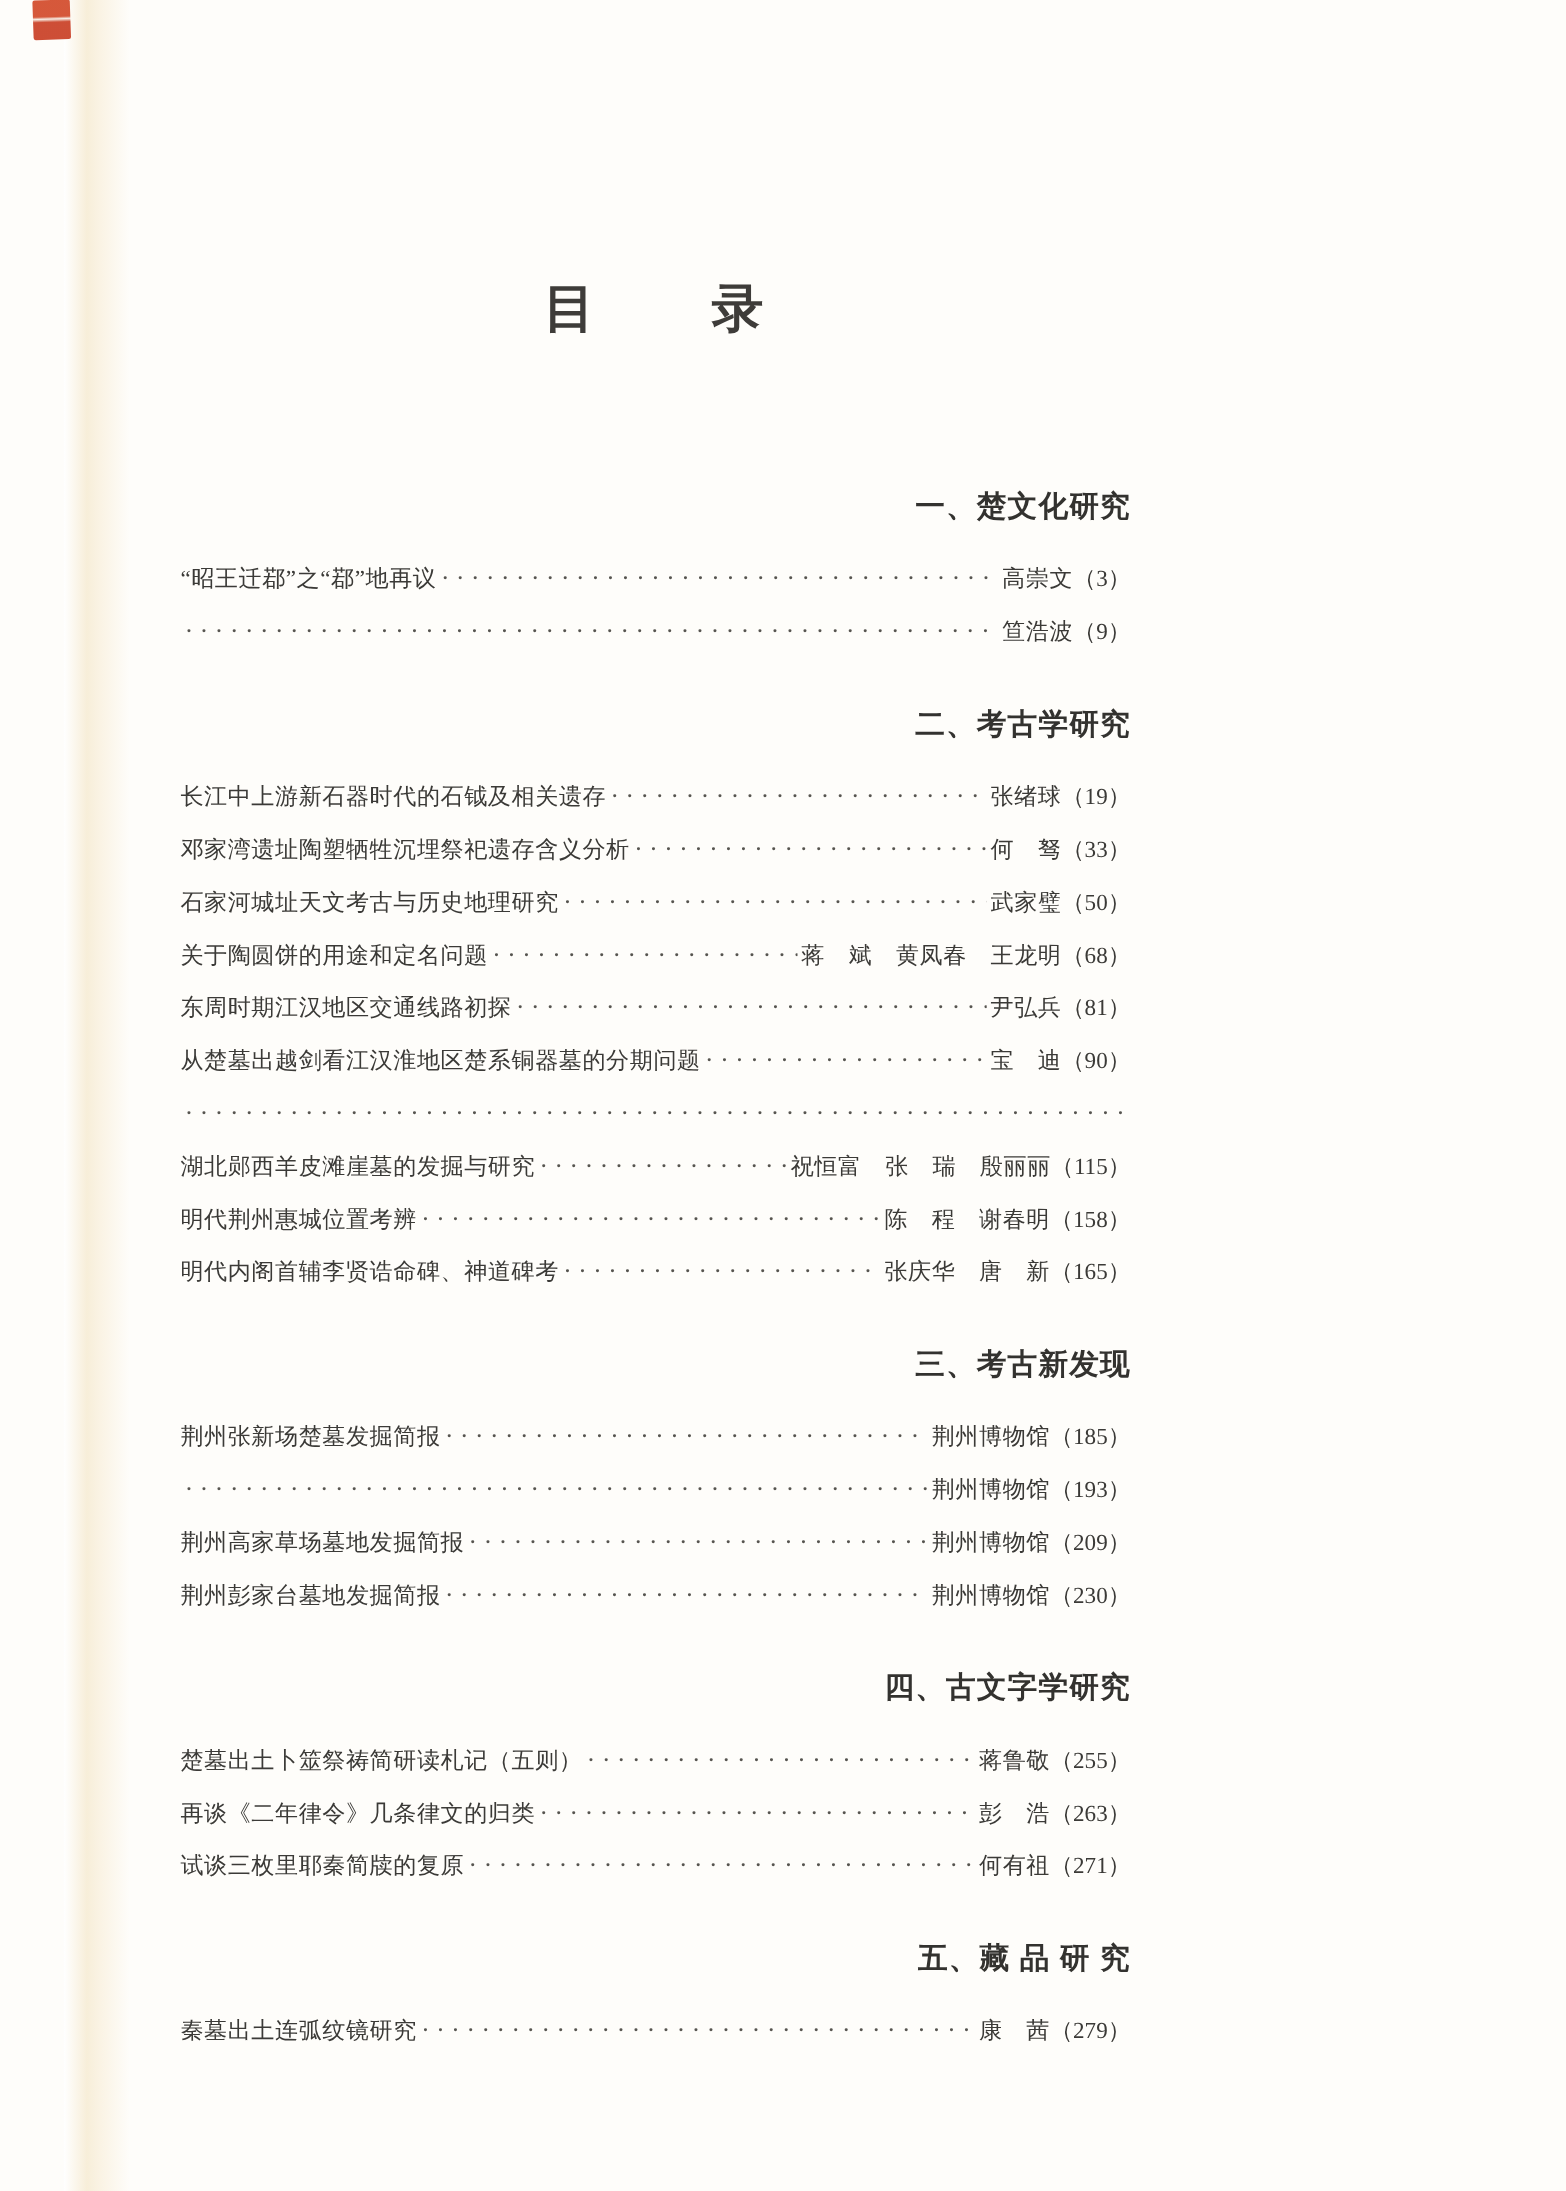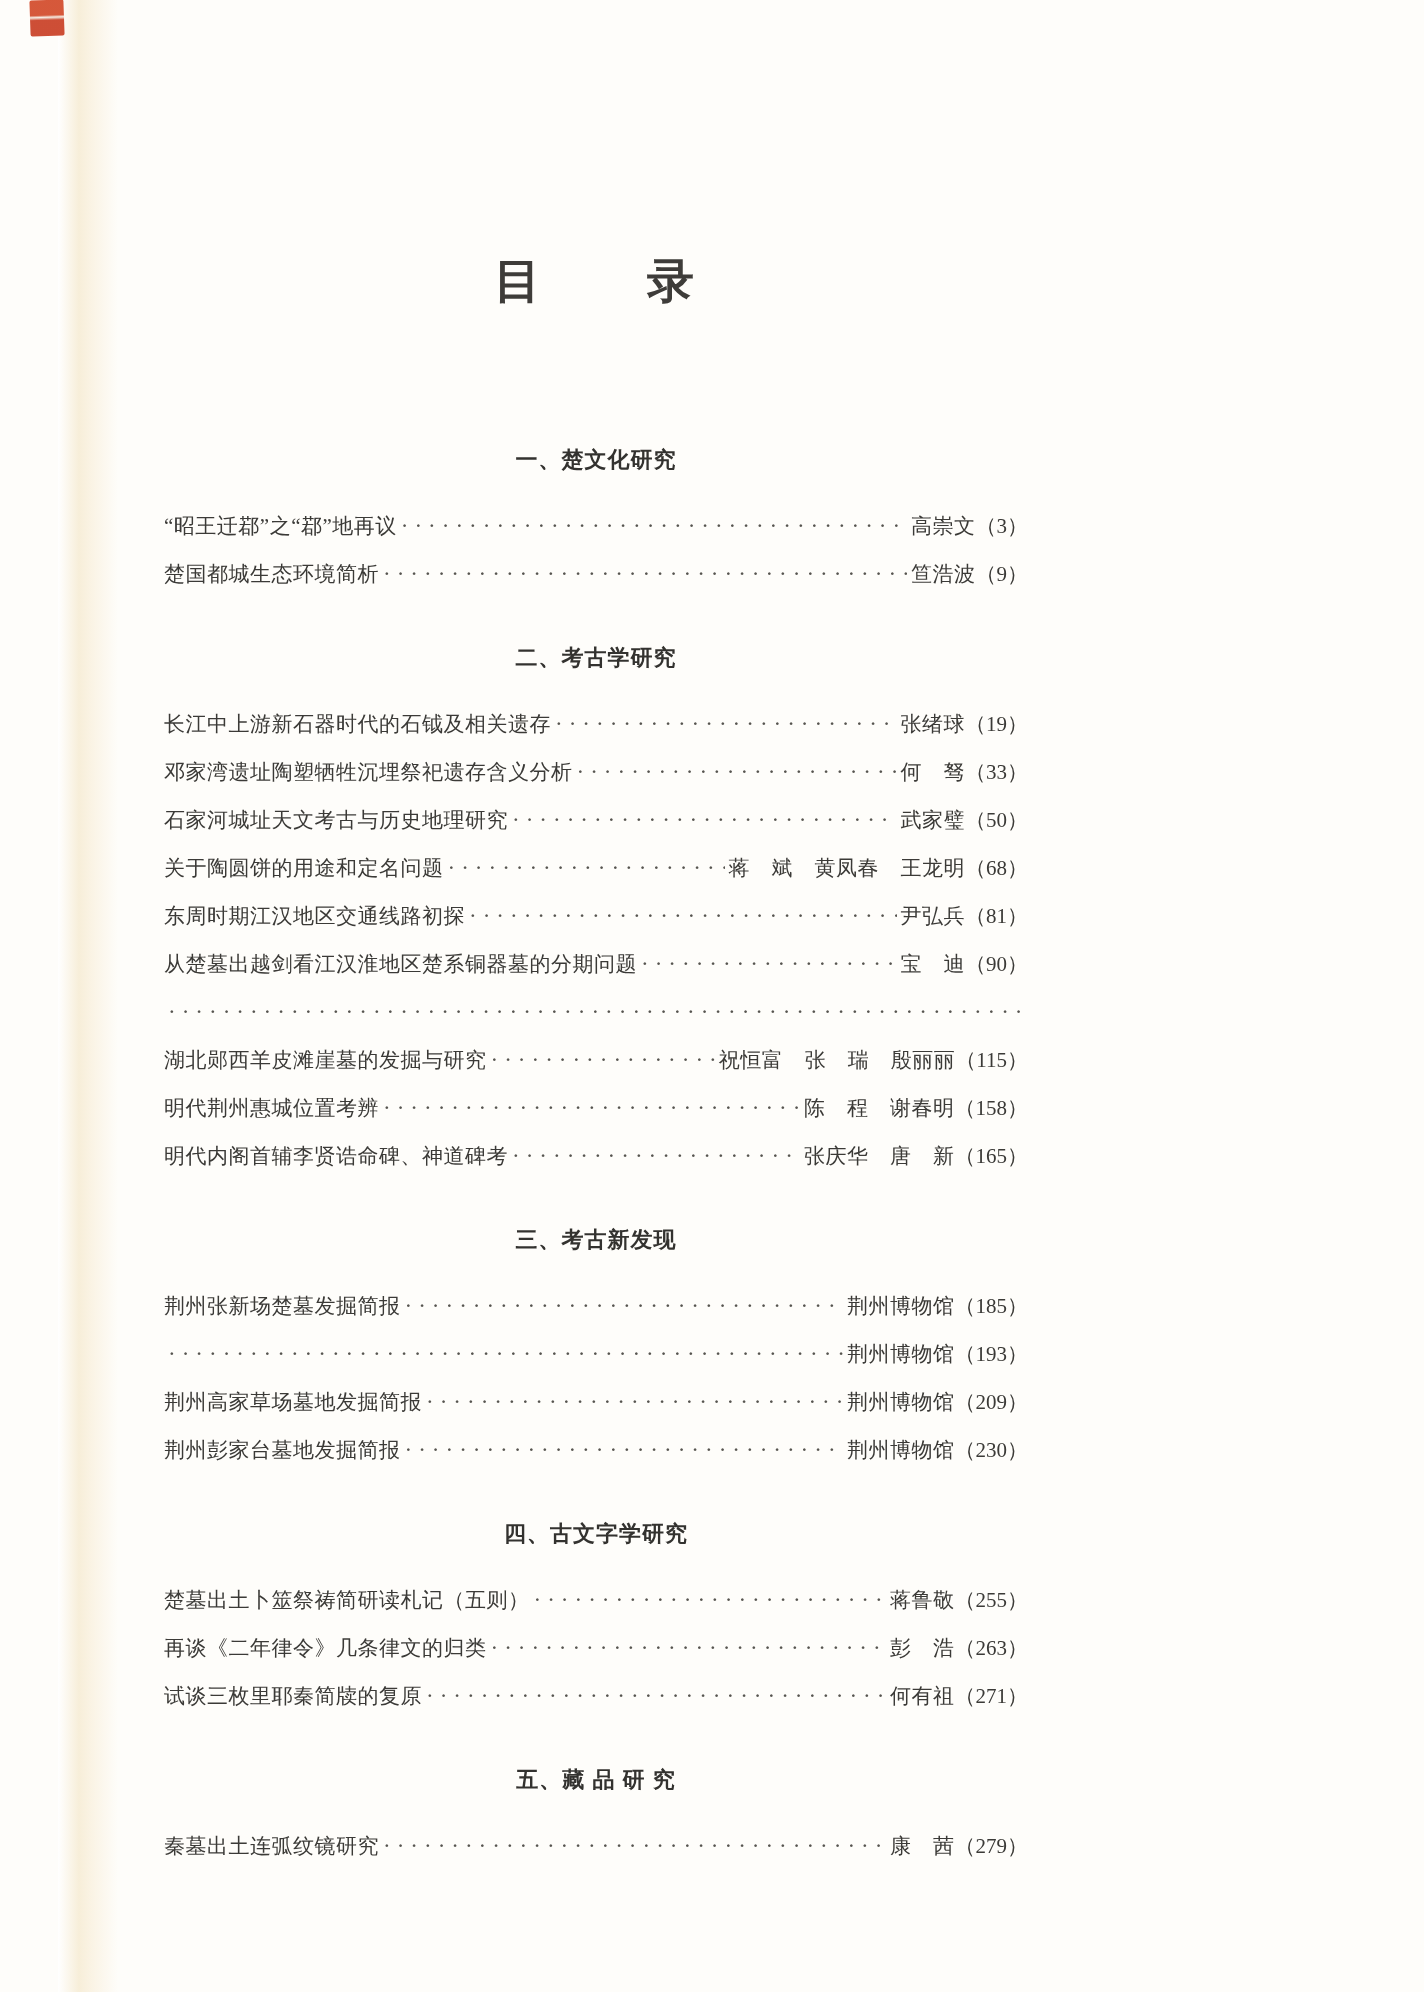--- a/index.html
+++ b/index.html
@@ -47,22 +47,22 @@
     margin: 250px 0 0 0;
     text-align: center;
     font-size: 47px;
     font-weight: 700;
     letter-spacing: 4px;
     color: #3e3c39;
     line-height: 62px;
   }
   .section-heading {
     margin: 42px 0 24px 0;
-    text-align: center;
-    font-size: 22px;
+    text-align: right;
+    font-size: 27px;
     font-weight: 700;
     font-family: "Liberation Sans", "DejaVu Sans", sans-serif;
     color: #33322f;
     line-height: 36px;
     letter-spacing: 1px;
   }
   .toc-sections section:first-child .section-heading {
     margin-top: 130px;
   }
   .entry {
@@ -108,21 +108,20 @@
   <section>
     <h2 class="section-heading">一、楚文化研究</h2>
     <div class="entries">
   <div class="entry">
     <span class="entry-title">“昭王迁鄀”之“鄀”地再议</span>
     <span class="leader"></span>
     <span class="tail"><span class="authors">高崇文</span><span class="pagenum">（3）</span></span>
   </div>
 
   <div class="entry">
-    <span class="entry-title">楚国都城生态环境简析</span>
     <span class="leader"></span>
     <span class="tail"><span class="authors">笪浩波</span><span class="pagenum">（9）</span></span>
   </div>
 </div>
   </section>
 
   <section>
     <h2 class="section-heading">二、考古学研究</h2>
     <div class="entries">
   <div class="entry">

